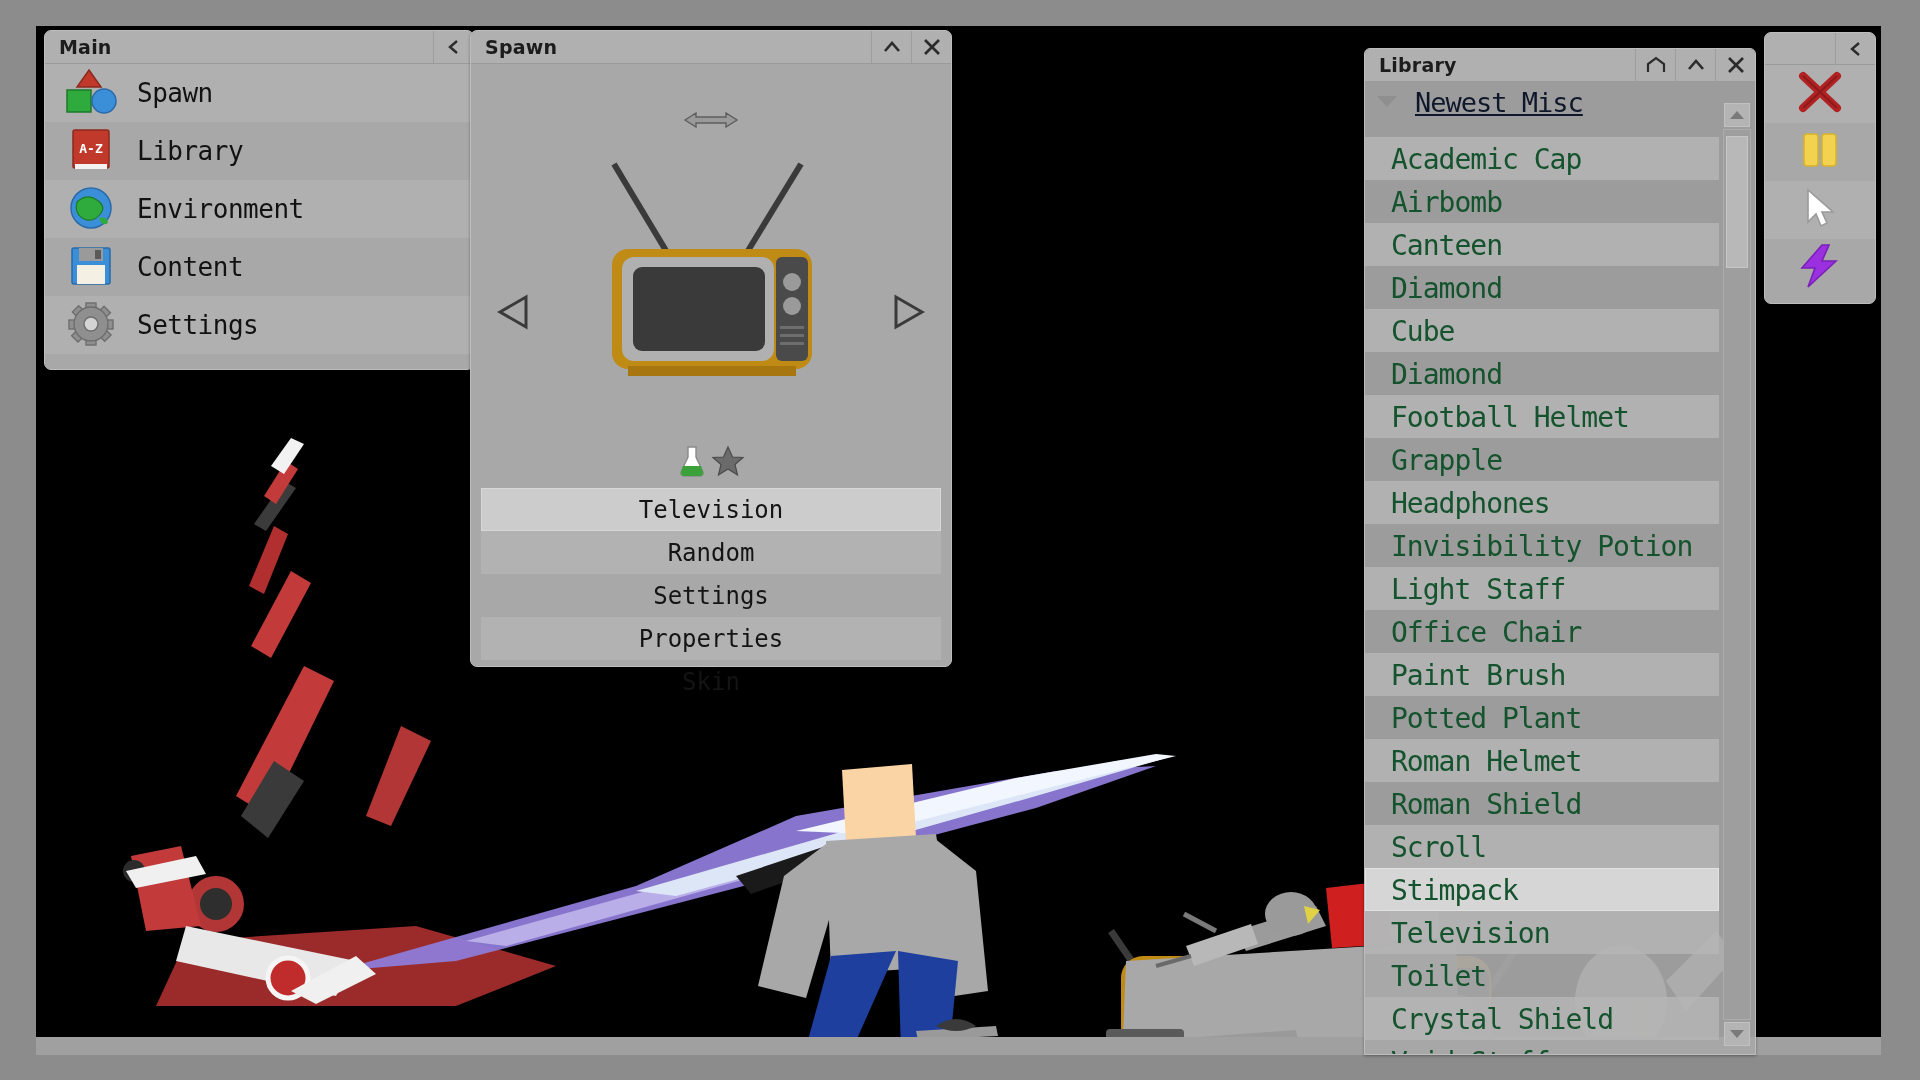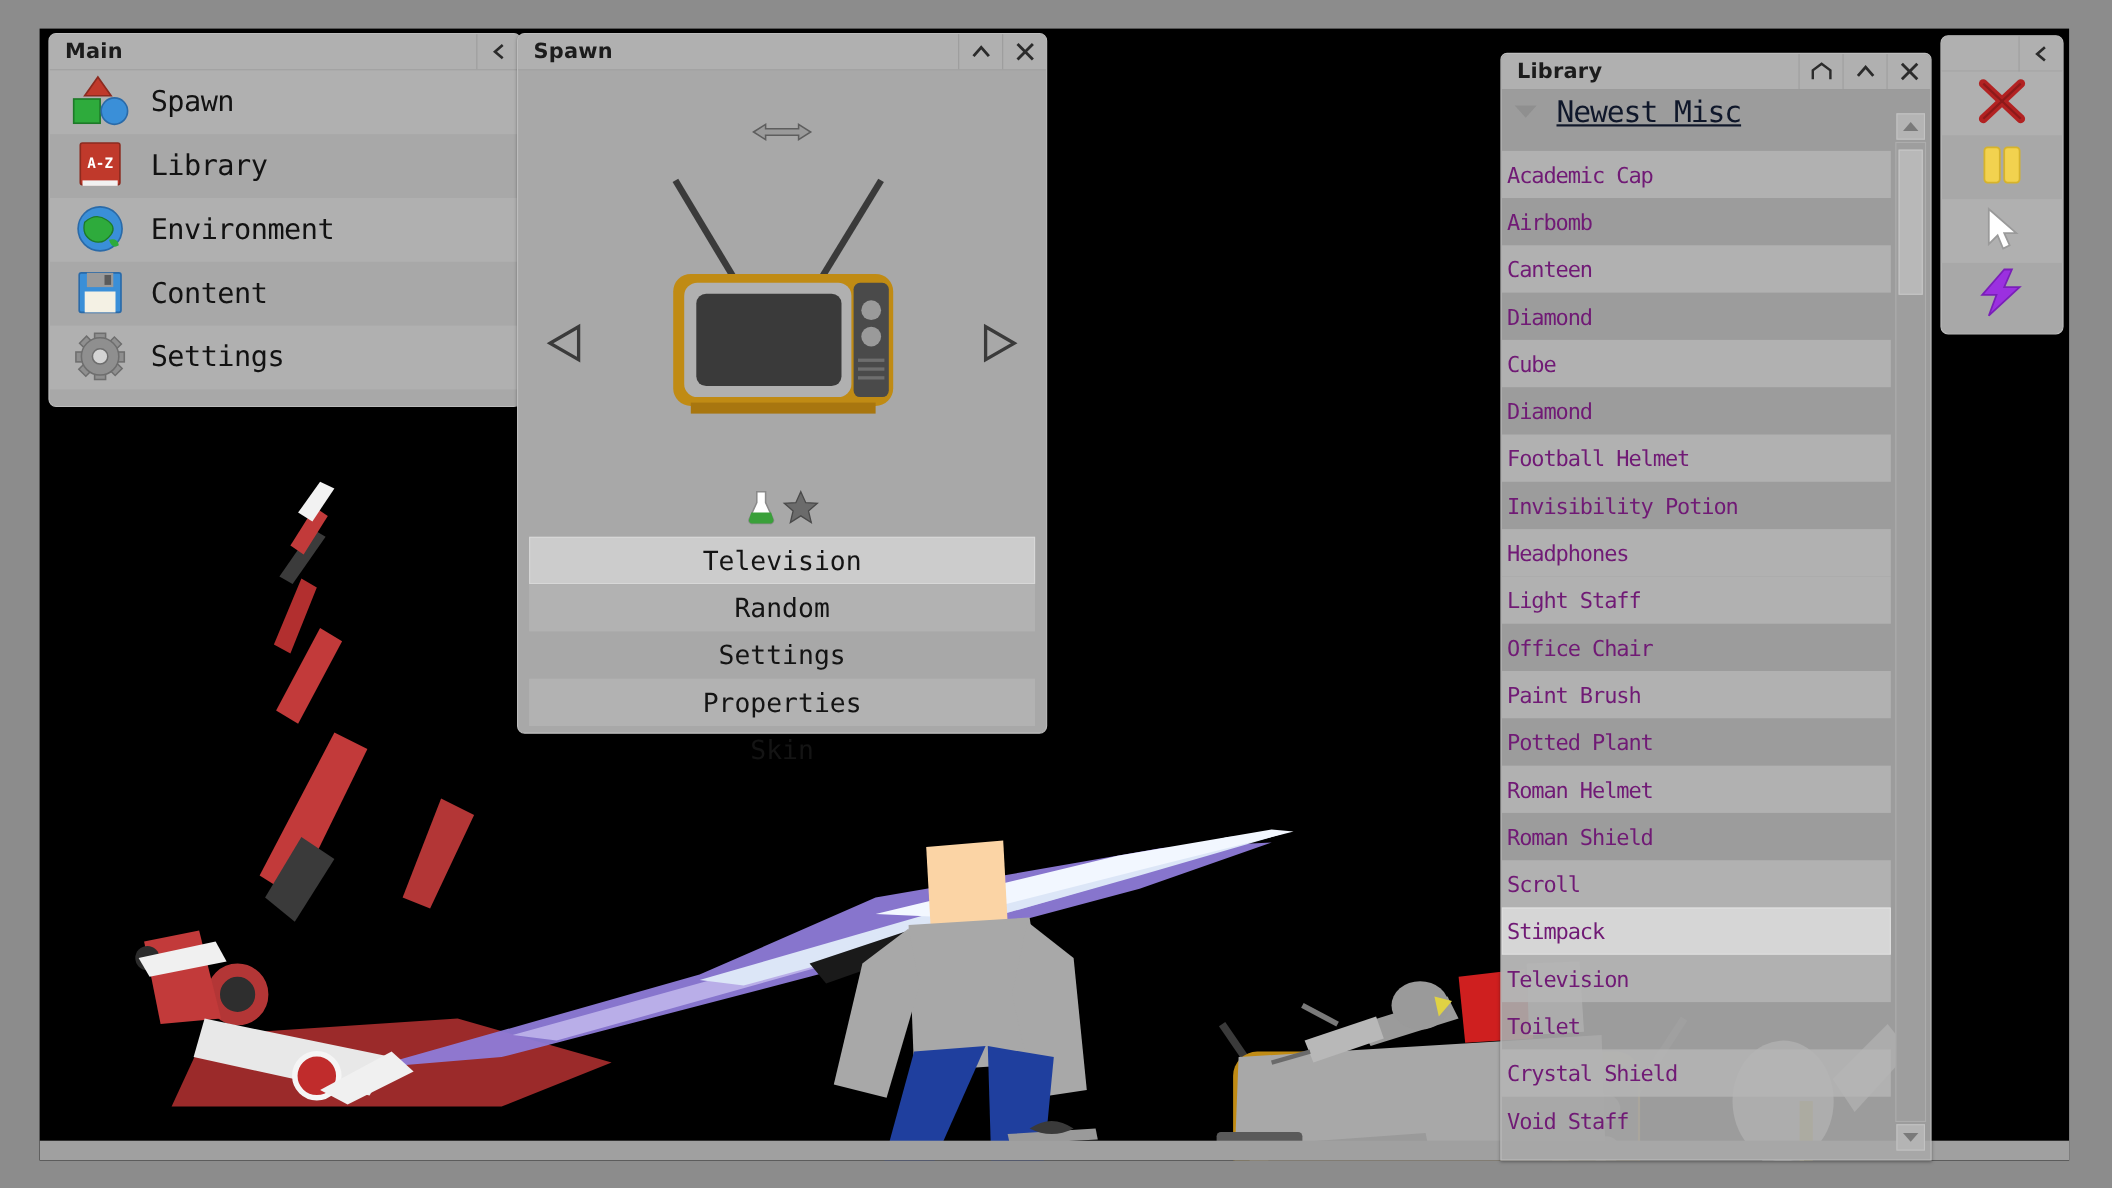--- a/index.html
+++ b/index.html
@@ -114,22 +114,22 @@
     cursor: pointer;
   }
   .scroll-up-btn { top: 54px; }
   .scroll-dn-btn { bottom: 8px; }
   #lib-list {
     position: absolute; left: 0; right: 36px; top: 88px; bottom: 0;
     overflow: hidden;
   }
   .lib-item {
     height: 43px; line-height: 43px;
-    padding-left: 4px;
-    font-size: 20px; color: #701a75; cursor: pointer;
+    padding-left: 25px;
+    font-size: 28px; color: #14532d; cursor: pointer;
     white-space: nowrap; overflow: hidden;
     font-family: "DejaVu Sans Mono", monospace; letter-spacing: -1px;
     border: 1px solid transparent;
   }
   .lib-item.alt { background: rgba(181,181,181,.85); }
   .lib-item.selected {
     background: #d6d6d6; border: 1px solid #e2e2e2;
   }
   #lib-scrollbar {
     position: absolute; right: 4px; top: 80px; bottom: 34px;
@@ -444,22 +444,23 @@
     </div>
 
     <div id="lib-list">
       <div class="lib-item alt">Academic Cap</div>
       <div class="lib-item">Airbomb</div>
       <div class="lib-item alt">Canteen</div>
       <div class="lib-item">Diamond</div>
       <div class="lib-item alt">Cube</div>
       <div class="lib-item">Diamond</div>
       <div class="lib-item alt">Football Helmet</div>
+      <div class="lib-item">Grapple</div>
+      <div class="lib-item alt">Headphones</div>
       <div class="lib-item">Invisibility Potion</div>
-      <div class="lib-item alt">Headphones</div>
       <div class="lib-item alt">Light Staff</div>
       <div class="lib-item">Office Chair</div>
       <div class="lib-item alt">Paint Brush</div>
       <div class="lib-item">Potted Plant</div>
       <div class="lib-item alt">Roman Helmet</div>
       <div class="lib-item">Roman Shield</div>
       <div class="lib-item alt">Scroll</div>
       <div class="lib-item selected">Stimpack</div>
       <div class="lib-item alt">Television</div>
       <div class="lib-item">Toilet</div>

